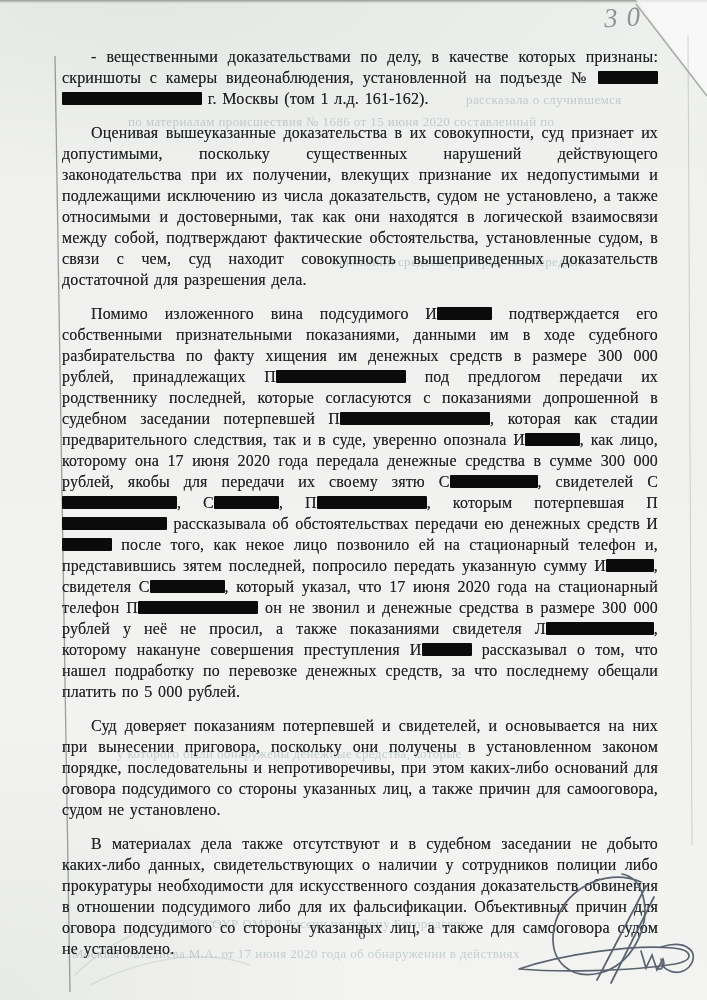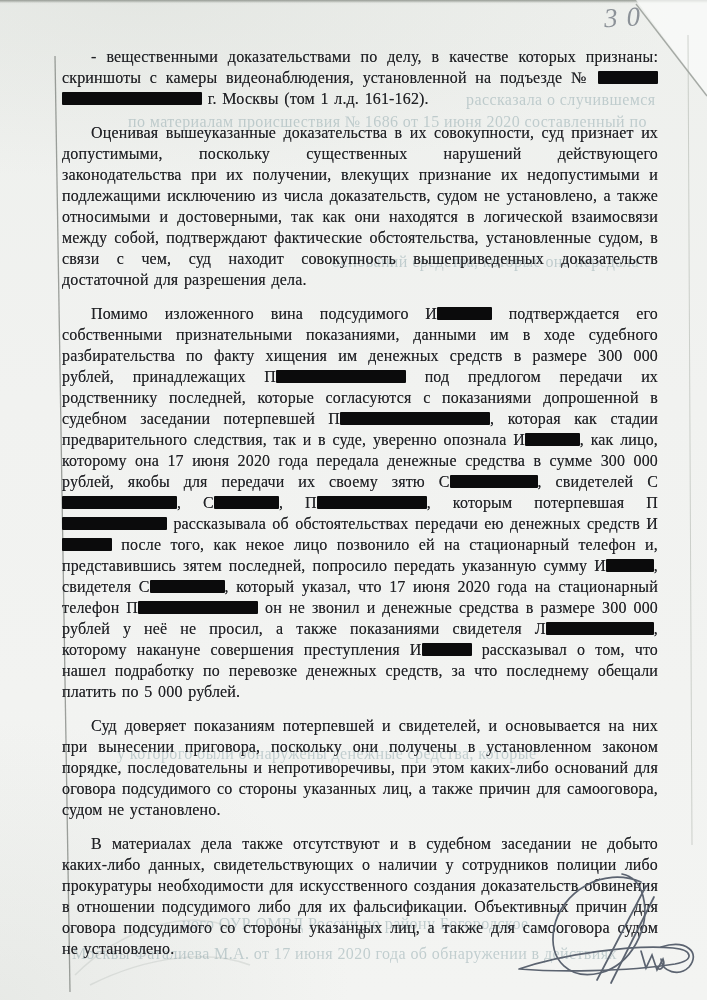--- a/index.html
+++ b/index.html
@@ -16,21 +16,21 @@
   .doc{
     position:absolute;left:62px;top:46px;width:596px;
     font-size:16px;line-height:21px;color:#212226;
     text-align:justify;letter-spacing:.15px;word-spacing:1.5px;
     text-shadow:0 0 .4px rgba(20,20,25,.55);
   }
   .para{margin:0 0 13px;text-indent:29px;}
   .redact{display:inline-block;height:13px;background:#0b0b0c;vertical-align:-1px;border-radius:1px;}
   .bleed-layer{position:absolute;inset:0;pointer-events:none;}
   .bleed{
-    position:absolute;font-size:16px;line-height:20px;color:#7e9aa0;
+    position:absolute;font-size:13px;line-height:20px;color:#7e9aa0;
     opacity:.42;filter:blur(.7px);white-space:nowrap;overflow:hidden;
     letter-spacing:.4px;
   }
   .folio{
     position:absolute;top:2px;left:604px;
     font-style:italic;font-size:27px;color:#7c828a;
     letter-spacing:9px;transform:rotate(-3deg);opacity:.85;
   }
   .page-num{
     position:absolute;top:926px;left:358px;

